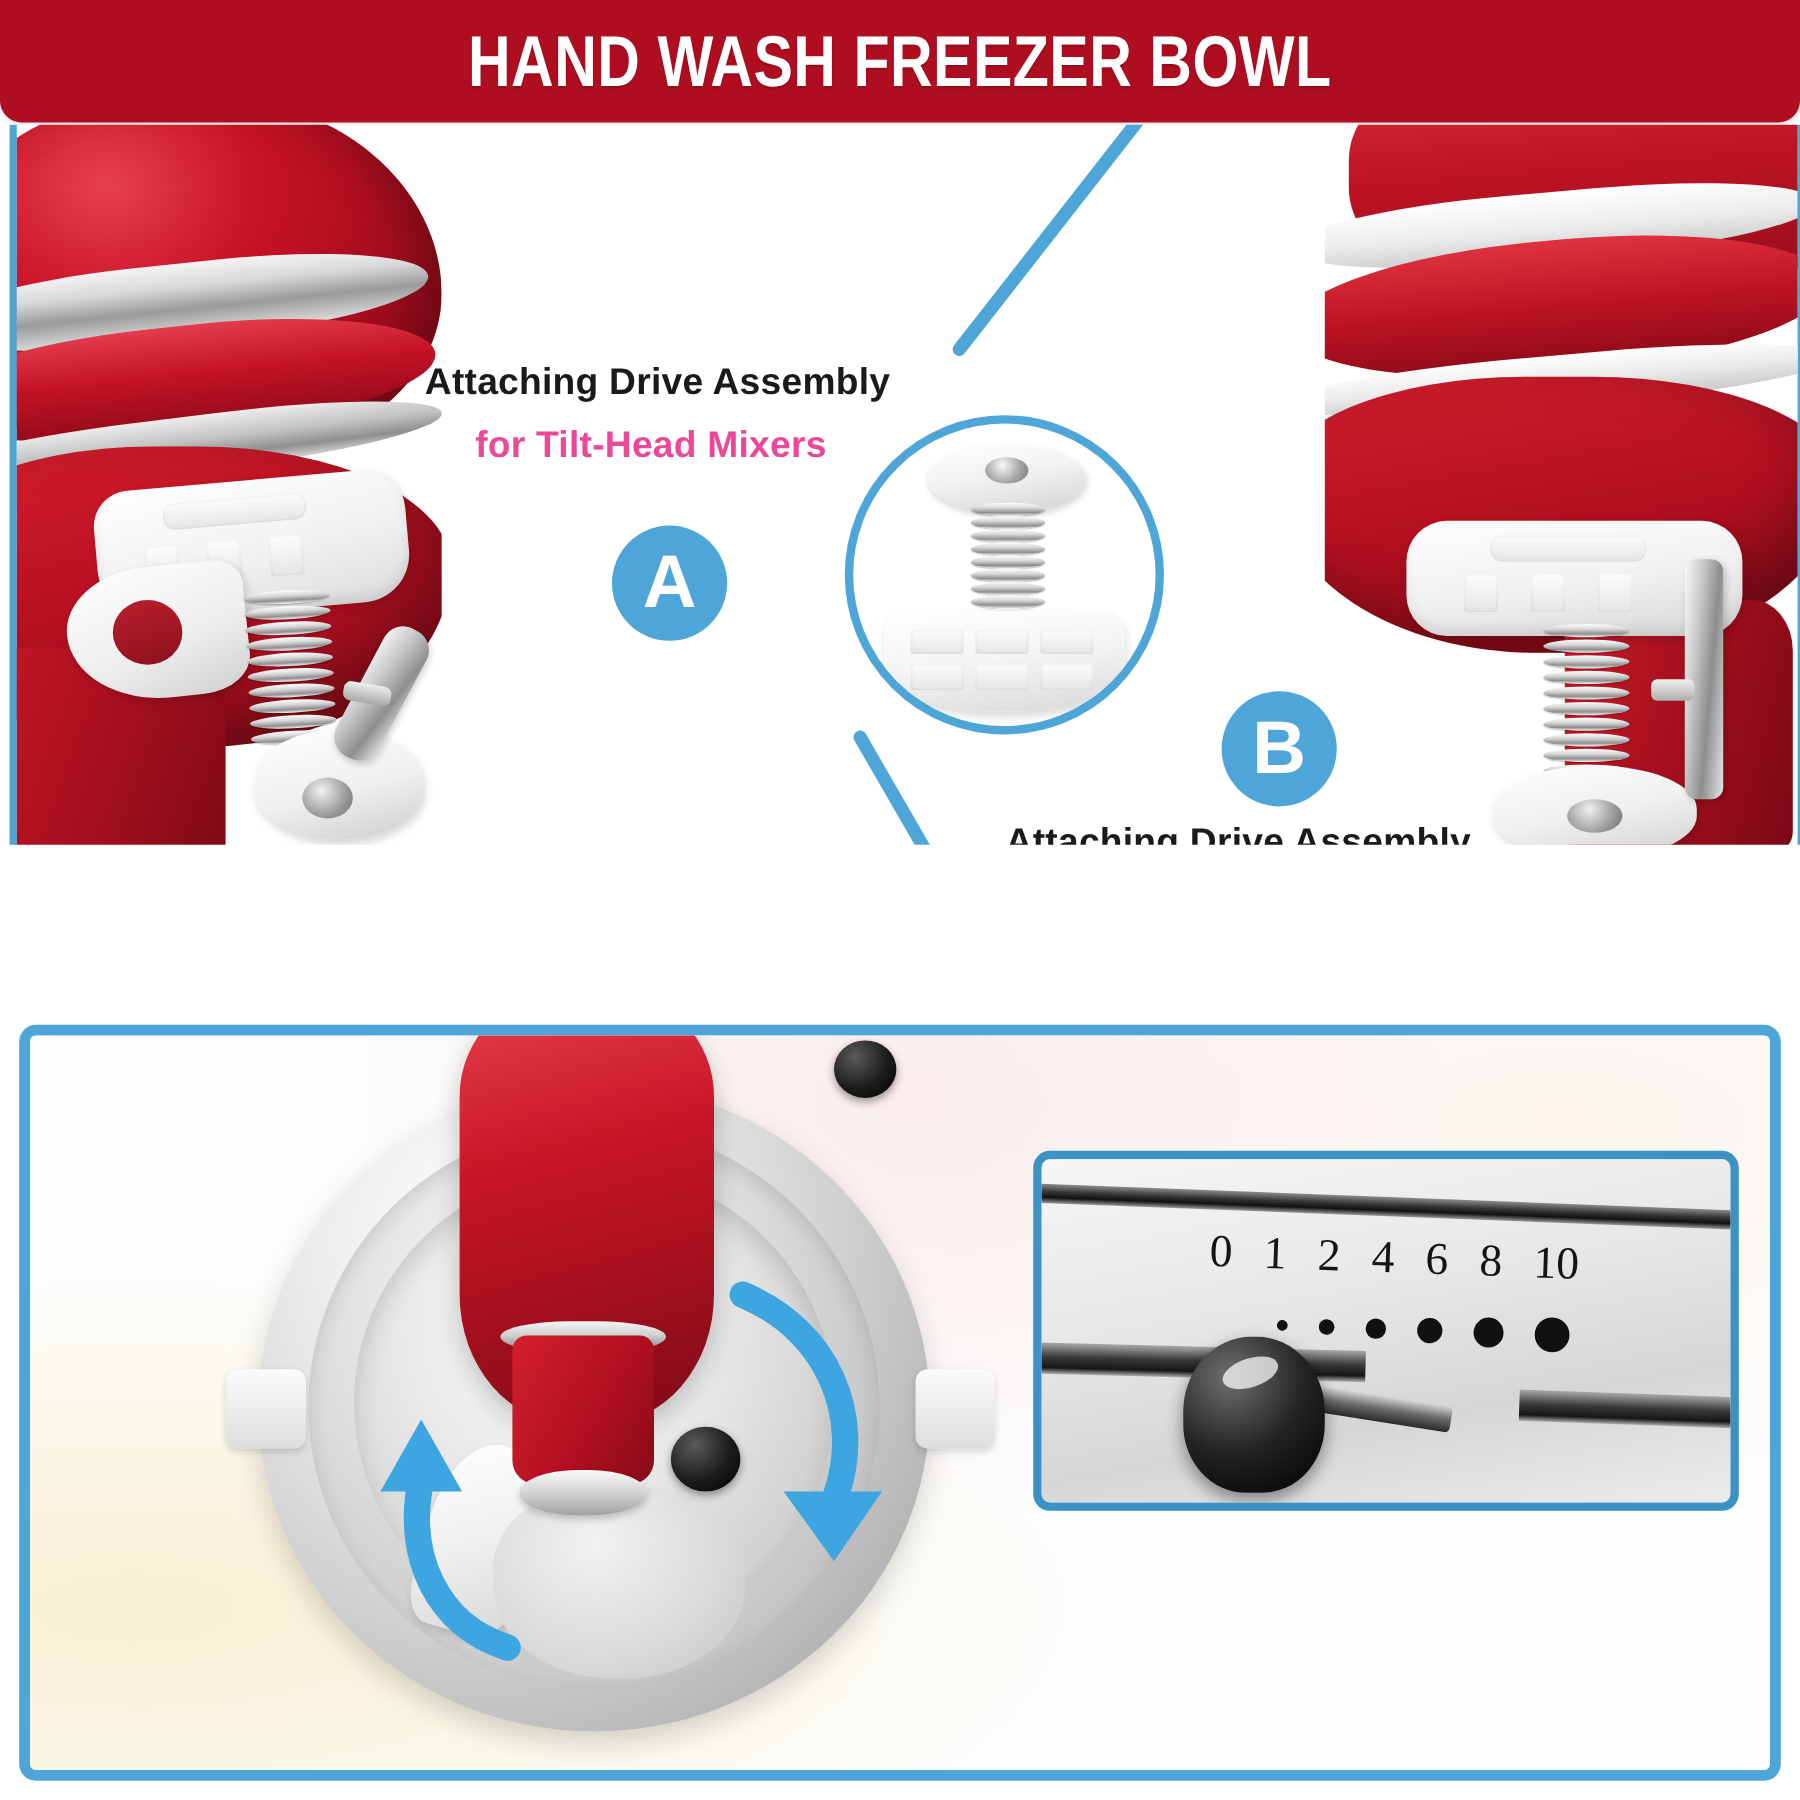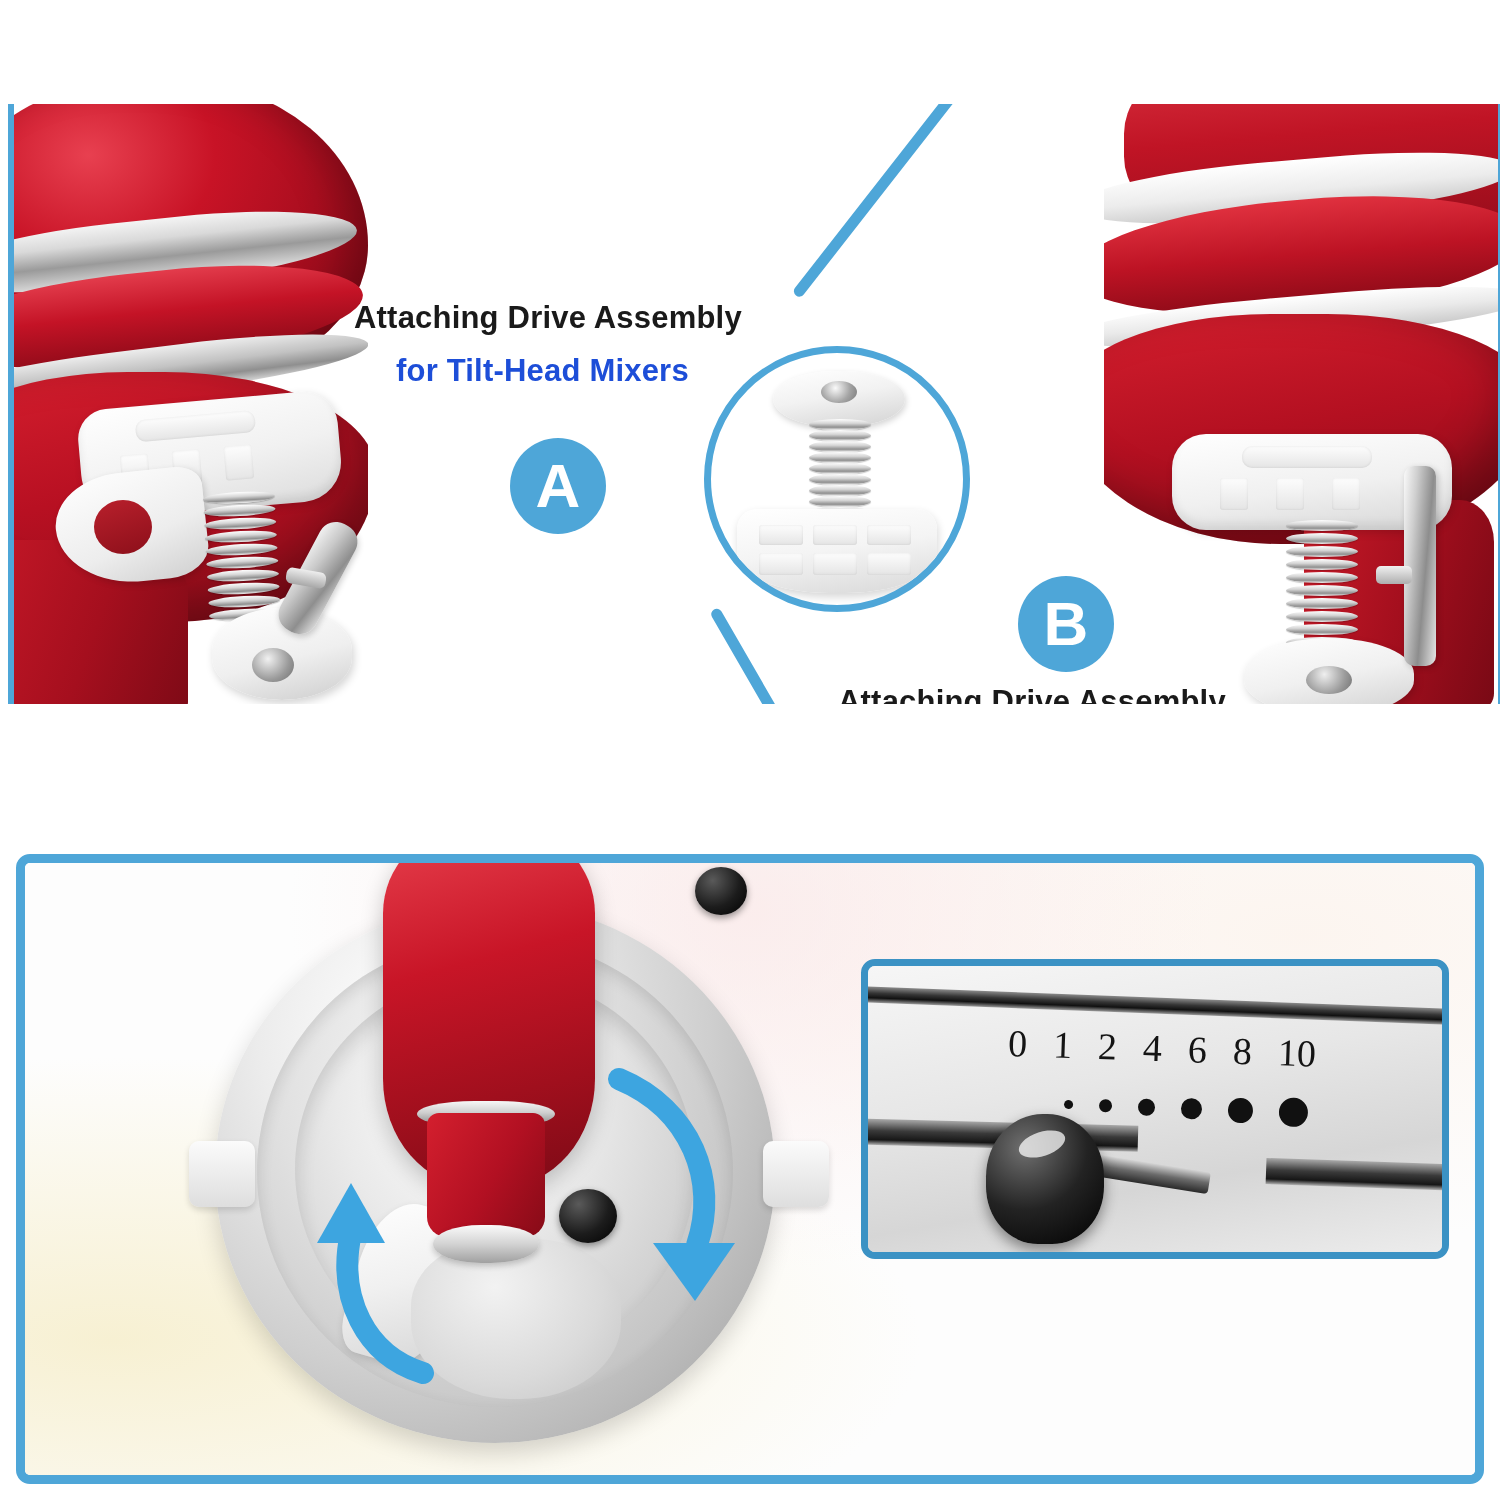--- a/index.html
+++ b/index.html
@@ -260,21 +260,21 @@
   }
   .badge-a{left:496px;top:334px;width:96px;height:96px;}
   .badge-b{left:1004px;top:472px;width:96px;height:96px;}
 
   
   .callout{position:absolute;white-space:nowrap;}
   .callout .line1{
     font-size:31px;font-weight:bold;color:#1a1a1a;letter-spacing:.2px;
   }
   .callout .line2{
-    font-size:31px;font-weight:bold;color:#1d4ed8;letter-spacing:.2px;margin-top:17px;
+    font-size:31px;font-weight:bold;color:#ec4899;letter-spacing:.2px;margin-top:17px;
   }
   .callout-a{left:340px;top:196px;}
   .callout-a .line2{margin-left:42px;}
   .callout-b{left:824px;top:580px;}
 
   
   .note-banner{
     position:absolute;left:22px;top:722px;width:1456px;height:118px;
     background:#AE0E20;
     display:flex;flex-direction:column;align-items:center;justify-content:center;
@@ -429,20 +429,23 @@
     position:absolute;left:212px;top:196px;width:130px;height:22px;
     background:linear-gradient(180deg,#d8d8d8,#6a6a6a 50%,#2a2a2a 100%);
     transform:rotate(9deg);border-radius:4px;
   }
 </style>
 </head>
 <body>
 
 <div class="page">
 
+  <div class="header-banner">
+    <div class="header-title">HAND WASH FREEZER BOWL</div>
+  </div>
 
   <div class="top-panel">
     <div class="tp-inner">
 
       <div class="mixer-left">
         <div class="mx-body ml-head"></div>
         <div class="mx-body ml-chrome1"></div>
         <div class="mx-body ml-redband"></div>
         <div class="mx-body ml-chrome2"></div>
         <div class="mx-body ml-bell"></div>

